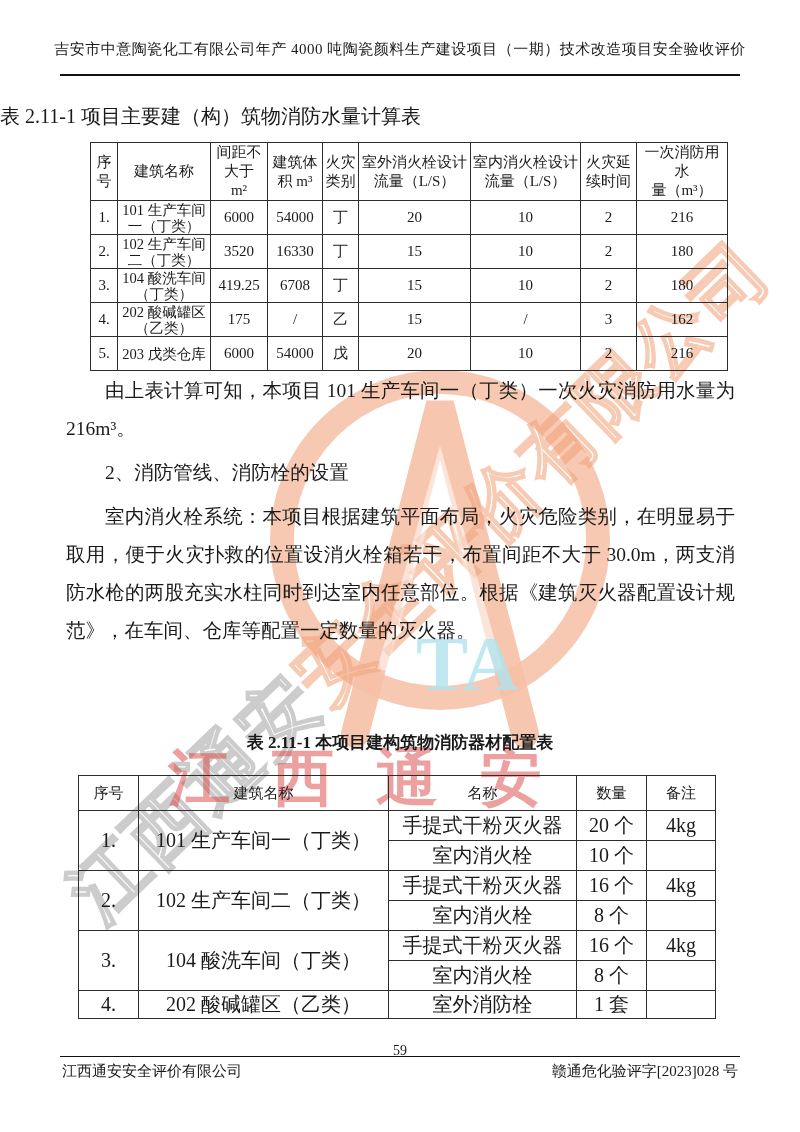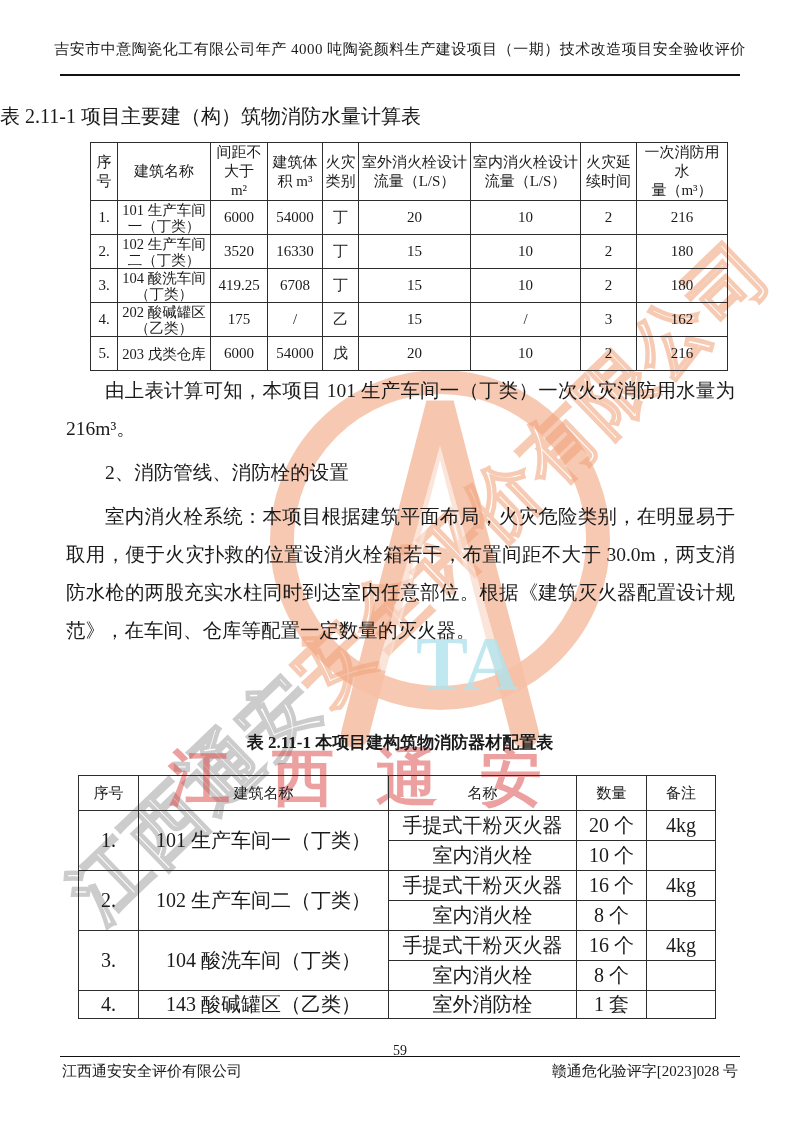--- a/index.html
+++ b/index.html
@@ -219,21 +219,21 @@
         <td>16 个</td>
         <td>4kg</td>
       </tr>
       <tr>
         <td>室内消火栓</td>
         <td>8 个</td>
         <td></td>
       </tr>
       <tr class="last">
         <td>4.</td>
-        <td>143 酸碱罐区（乙类）</td>
+        <td>202 酸碱罐区（乙类）</td>
         <td>室外消防栓</td>
         <td>1 套</td>
         <td></td>
       </tr>
     </tbody>
       </table>
 
     <div class="pgnum">59</div>
     <div class="ftr-rule"></div>
     <div class="ftr-left">江西通安安全评价有限公司</div>

